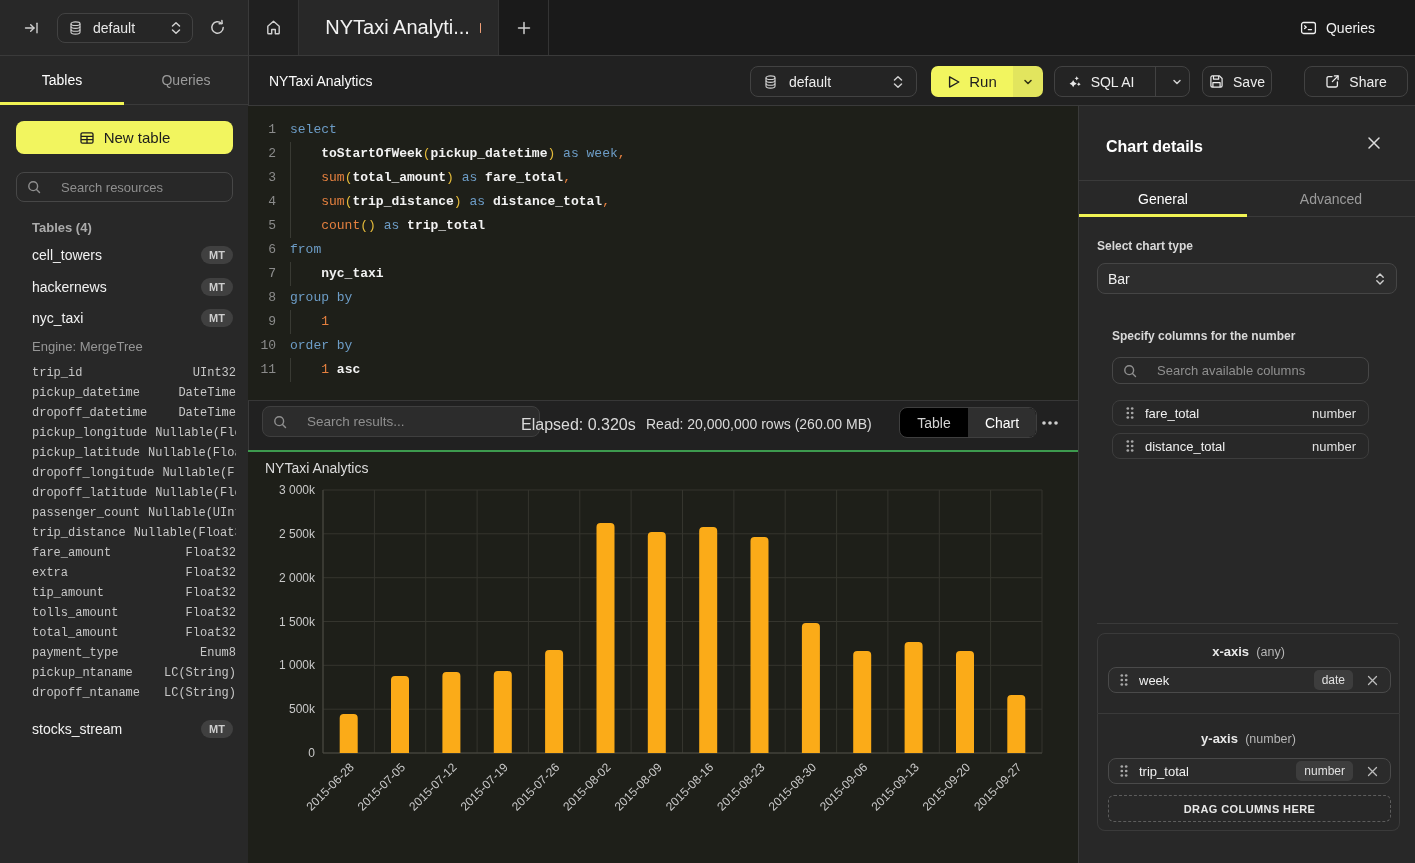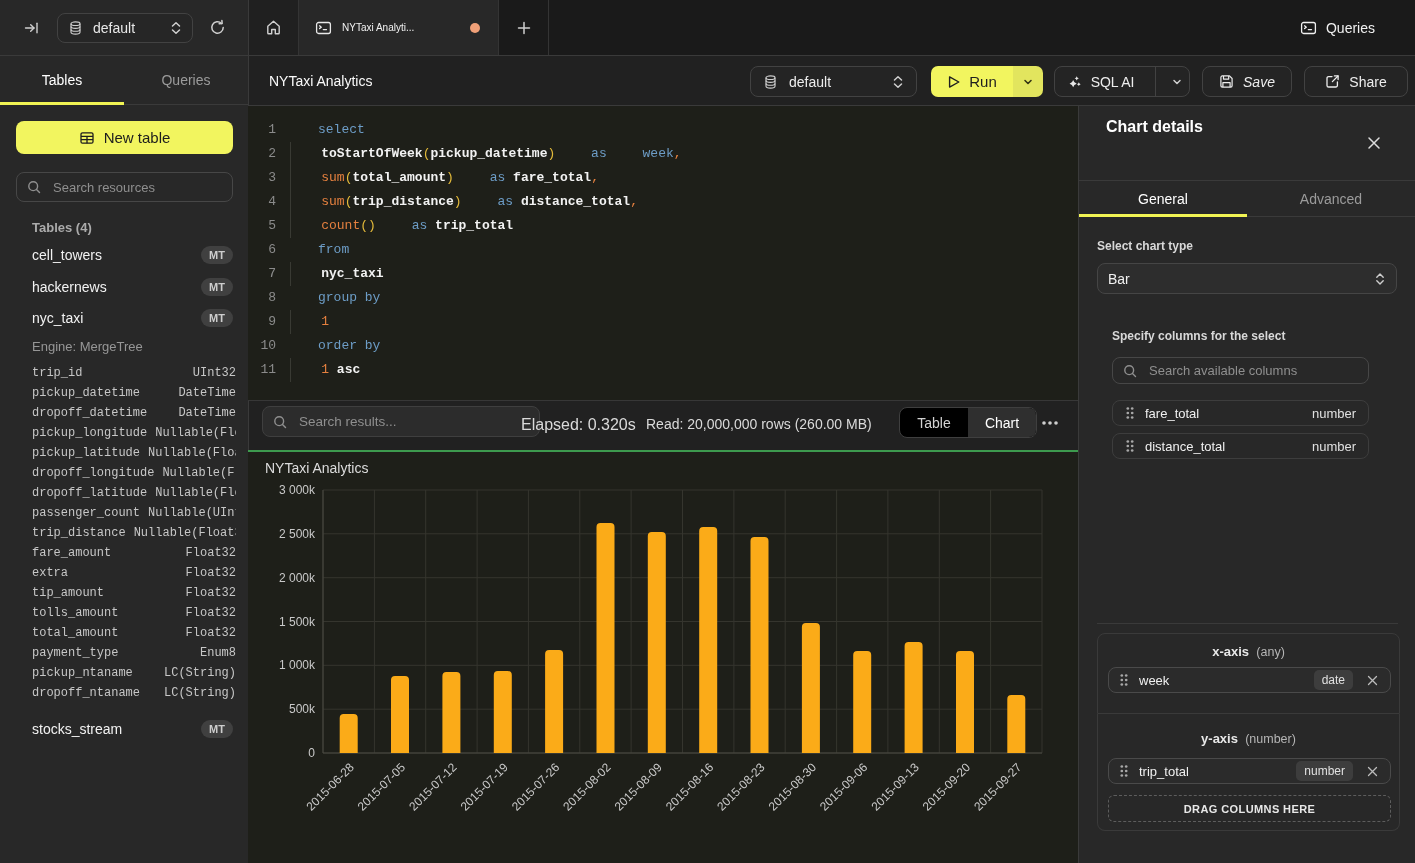--- a/index.html
+++ b/index.html
@@ -11,76 +11,76 @@
 #topL { left:0; top:0; width:248px; height:56px; background:#282828; border-bottom:1px solid #3a3a3a; }
 #tabstrip { left:248px; top:0; width:1167px; height:56px; background:#1a1a1a; border-bottom:1px solid #3a3a3a; border-left:1px solid #3a3a3a; }
 .ddl { display:flex; align-items:center; background:#262626; border:1px solid #424242; border-radius:8px; color:#e8e8e8; font-size:14px; }
 #dbsel { left:57px; top:13px; width:136px; height:30px; padding:0 10px 0 10px; gap:8px; }
 #dbsel .lbl, #hdbsel .lbl { flex:1; text-align:left; padding-left:2px; }
 .icbtn { color:#cfcfcf; }
 #collapse { left:24px; top:21px; }
 #refresh { left:209px; top:19px; }
 #hometab { left:0; top:0; width:50px; height:55px; display:flex; align-items:center; justify-content:center; background:#202020; border-right:1px solid #343434; color:#cfcfcf; }
 #acttab { left:50px; top:0; width:200px; height:55px; display:flex; align-items:center; background:#282828; border-right:1px solid #343434; padding:0 18px 0 16px; gap:10px; }
-#acttab .t { font-size:10px; color:#f2f2f2; white-space:nowrap; }
+#acttab .t { font-size:20px; color:#f2f2f2; white-space:nowrap; }
 #acttab .dot { width:10px; height:10px; border-radius:50%; background:#f0a078; margin-left:auto; }
 #plustab { left:250px; top:0; width:50px; height:55px; display:flex; align-items:center; justify-content:center; border-right:1px solid #343434; color:#cfcfcf; }
 #queriesbtn { right:40px; top:0; height:55px; display:flex; align-items:center; gap:9px; color:#f0f0f0; font-size:14px; }
 
 #sidebar { left:0; top:56px; width:248px; height:807px; background:#282828; }
 #sidetabs { left:0; top:0; width:248px; height:49px; border-bottom:1px solid #3a3a3a; display:flex; }
 #sidetabs .st { width:124px; display:flex; align-items:center; justify-content:center; font-size:14px; color:#9b9b9b; position:relative; }
 #sidetabs .st.on { color:#fff; }
 #sidetabs .st.on:after { content:""; position:absolute; left:0; right:0; bottom:-1px; height:3px; background:#f1f454; }
 #newtable { left:16px; top:65px; width:217px; height:33px; background:#f2f55f; border-radius:8px; display:flex; align-items:center; justify-content:center; gap:9px; color:#1d1d1d; font-size:15px; font-weight:400; }
-.searchbox { display:flex; align-items:center; gap:12px; border:1px solid #474747; border-radius:8px; color:#8f8f8f; font-size:13px; padding:0 10px; background:transparent; }
+.searchbox { display:flex; align-items:center; gap:20px; border:1px solid #474747; border-radius:8px; color:#8f8f8f; font-size:13px; padding:0 10px; background:transparent; }
 #sidesearch { left:16px; top:116px; width:217px; height:30px; }
 #tableslabel { left:32px; top:164px; font-size:13px; font-weight:700; color:#ababab; }
 .titem { left:32px; width:201px; height:22px; display:flex; align-items:center; font-size:14px; color:#f2f2f2; }
 .mt { margin-left:auto; background:#404040; color:#cdcdcd; font-size:11px; font-weight:700; border-radius:10px; padding:3px 8px; }
 #engine { left:32px; top:283px; font-size:13px; color:#969696; }
 #collist { left:32px; top:307px; width:204px; font-family:"Liberation Mono",monospace; font-size:12px; color:#c7c7c7; }
 #collist .cr { height:20px; display:flex; align-items:center; overflow:hidden; white-space:nowrap; }
 #collist .cn { flex-shrink:0; }
 #collist .ct { margin-left:auto; padding-left:8px; overflow:hidden; }
 
 #header { left:248px; top:56px; width:1167px; height:50px; background:#212121; border-bottom:1px solid #3a3a3a; border-left:1px solid #3a3a3a; }
 #htitle { left:20px; top:17px; font-size:14px; color:#fafafa; }
 .hbtn { display:flex; align-items:center; white-space:nowrap; background:#242424; border:1px solid #424242; border-radius:8px; color:#ededed; font-size:14px; height:31px; top:10px; }
 #hdbsel { left:501px; width:167px; padding:0 12px; gap:9px; }
 #runbtn { left:682px; top:10px; width:112px; height:31px; border-radius:7px; overflow:hidden; display:flex; }
 #runmain { width:82px; background:#f2f55f; display:flex; align-items:center; justify-content:center; gap:9px; color:#1f1f1f; font-size:15px; font-weight:400; }
 #rundrop { width:30px; background:#e2e55e; display:flex; align-items:center; justify-content:center; color:#3a3a1a; }
 #sqlai { left:805px; width:136px; padding:0 0 0 14px; gap:9px;text-align:right; }
 #sqlai .sep { width:1px; height:29px; background:#424242; margin-left:12px; }
 #sqlai .chev { width:32px; display:flex; align-items:center; justify-content:center; }
-#savebtn { left:953px; width:90px; justify-content:center; gap:9px;font-style:italic; }
+#savebtn { left:953px; width:70px; justify-content:center; gap:9px; }
 #sharebtn { left:1055px; width:104px; justify-content:center; gap:9px; }
 
 #editor { left:248px; top:106px; width:830px; height:294px; background:#1e1f19; font-family:"Liberation Mono",monospace; font-size:13px; }
 .eline { position:absolute; height:24px; line-height:24px; white-space:pre; }
 .lnum { position:absolute; width:28px; text-align:right; color:#8b8b8b; height:24px; line-height:24px; }
 .guide { position:absolute; width:1px; background:#393a33; }
-.kw { color:#6d9dc7;margin-left:28px; } .fn { color:#e5803f; } .pa { color:#e3ba3a; } .id { color:#f2f2f2; font-weight:700; } .nu { color:#e5803f; } .co { color:#e5803f; }
+.kw { color:#6d9dc7; } .fn { color:#e5803f; } .pa { color:#e3ba3a; } .id { color:#f2f2f2; font-weight:700; } .nu { color:#e5803f; } .co { color:#e5803f; }
 
 #toolbar { left:248px; top:400px; width:830px; height:50px; background:#212121; border-left:1px solid #3a3a3a; border-top:1px solid #373737; }
 #rsearch { left:13px; top:5px; width:278px; height:31px; border-radius:8px; background:#2c2c2c; border-color:#3f3f3f; font-size:13.5px; }
 #elapsed { left:272px; top:15px; font-size:16px; color:#dadada; }
 #readtxt { left:397px; top:15px; font-size:14px; color:#dadada; }
 #toggle { left:650px; top:6px; width:138px; height:31px; background:#000000; border:1px solid #3f3f3f; border-radius:8px; display:flex; overflow:hidden; }
 #toggle .tg { flex:1; display:flex; align-items:center; justify-content:center; font-size:14px; color:#d2d2d2; }
 #toggle .tg.on { background:#2f2f2f; color:#ffffff; }
 #dots { left:792px; top:18px; }
 #greenline { left:248px; top:450px; width:830px; height:2px; background:#3d9a4e; }
 
 #chartarea { left:248px; top:452px; width:830px; height:411px; background:#1e1f19; }
 #ctitle { left:17px; top:8px; font-size:14px; color:#dcdcdc; }
 
 #panel { left:1078px; top:106px; width:337px; height:757px; background:#282828; border-left:1px solid #3a3a3a; }
-#ptitle { left:27px; top:12px; font-size:16px; font-weight:700; color:#fff; }
+#ptitle { left:27px; top:32px; font-size:16px; font-weight:700; color:#fff; }
 #pclose { left:288px; top:30px; color:#dcdcdc; }
 #ptabs { left:0; top:74px; width:337px; height:37px; border-top:1px solid #3a3a3a; border-bottom:1px solid #3a3a3a; display:flex; }
 #ptabs .pt { width:168px; display:flex; align-items:center; justify-content:center; font-size:14px; color:#9b9b9b; position:relative; }
 #ptabs .pt.on { color:#fff; }
 #ptabs .pt.on:after { content:""; position:absolute; left:0; right:0; bottom:-1px; height:3px; background:#f1f454; }
 #sctlabel { left:18px; top:133px; font-size:12px; font-weight:700; color:#d8d8d8; }
 #barsel { left:18px; top:157px; width:300px; height:31px; display:flex; align-items:center; padding:0 10px; background:#2d2d2d; border:1px solid #454545; border-radius:8px; font-size:14px; color:#f0f0f0; }
 #barsel .cv { margin-left:auto; color:#cfcfcf; }
 #speclabel { left:33px; top:223px; font-size:12px; font-weight:700; color:#d8d8d8; }
 #psearch { left:33px; top:251px; width:257px; height:27px; }
@@ -416,21 +416,21 @@
   <div class="abs" id="sctlabel">Select chart type</div>
   <div class="abs" id="barsel">
       <span>Bar</span>
     <span class="cv">
         <svg width="12" height="14" viewBox="0 0 12 14" fill="none" stroke="#cfcfcf" stroke-width="1.4" stroke-linecap="round" stroke-linejoin="round">
           <path d="M2.8 5.2 6 2l3.2 3.2"></path>
           <path d="M2.8 8.8 6 12l3.2-3.2"></path>
         </svg>
       </span>
   </div>
-  <div class="abs" id="speclabel">Specify columns for the select</div>
+  <div class="abs" id="speclabel">Specify columns for the number</div>
   <div class="abs searchbox" id="psearch">
     <svg width="14" height="14" viewBox="0 0 14 14" fill="none" stroke="#8f8f8f" stroke-width="1.4" stroke-linecap="round">
         <circle cx="6.2" cy="6.2" r="4.4"></circle>
         <path d="M9.5 9.5l3 3"></path>
       </svg>
     <span>Search available columns</span>
   </div>
   <div class="abs colrow" style="top:294px;">
     <svg width="10" height="14" viewBox="0 0 10 14" fill="#a8a8a8">
         <circle cx="2.8" cy="2.5" r="1.35"></circle>

